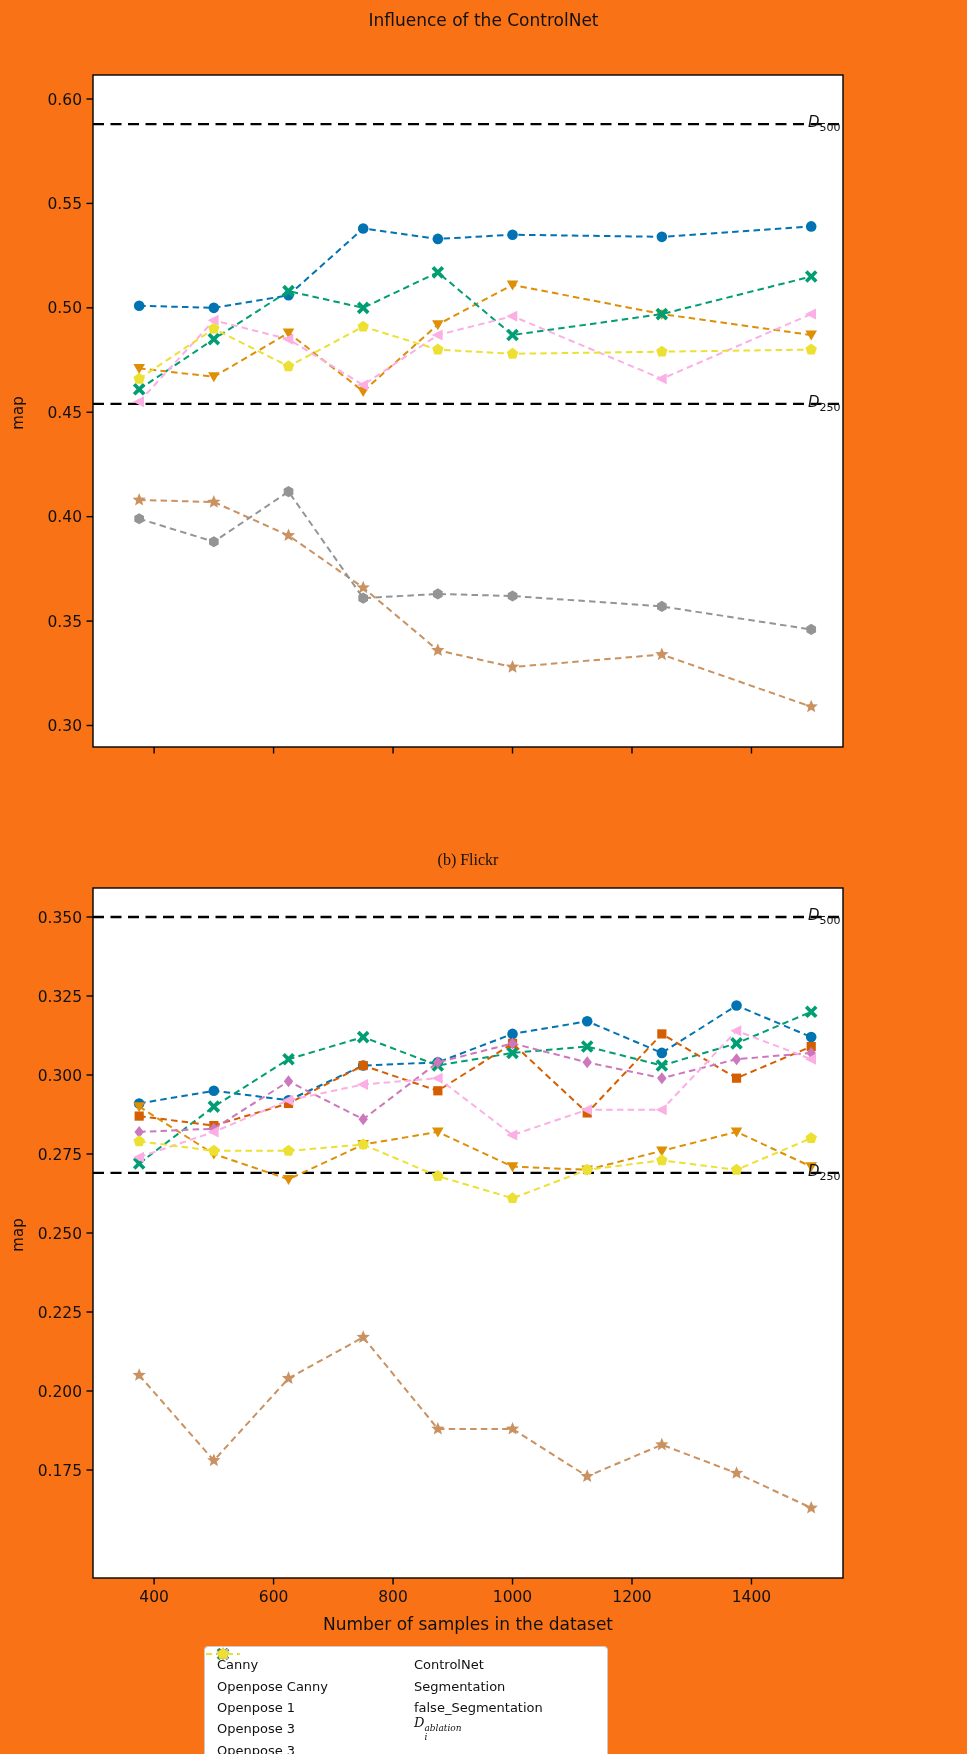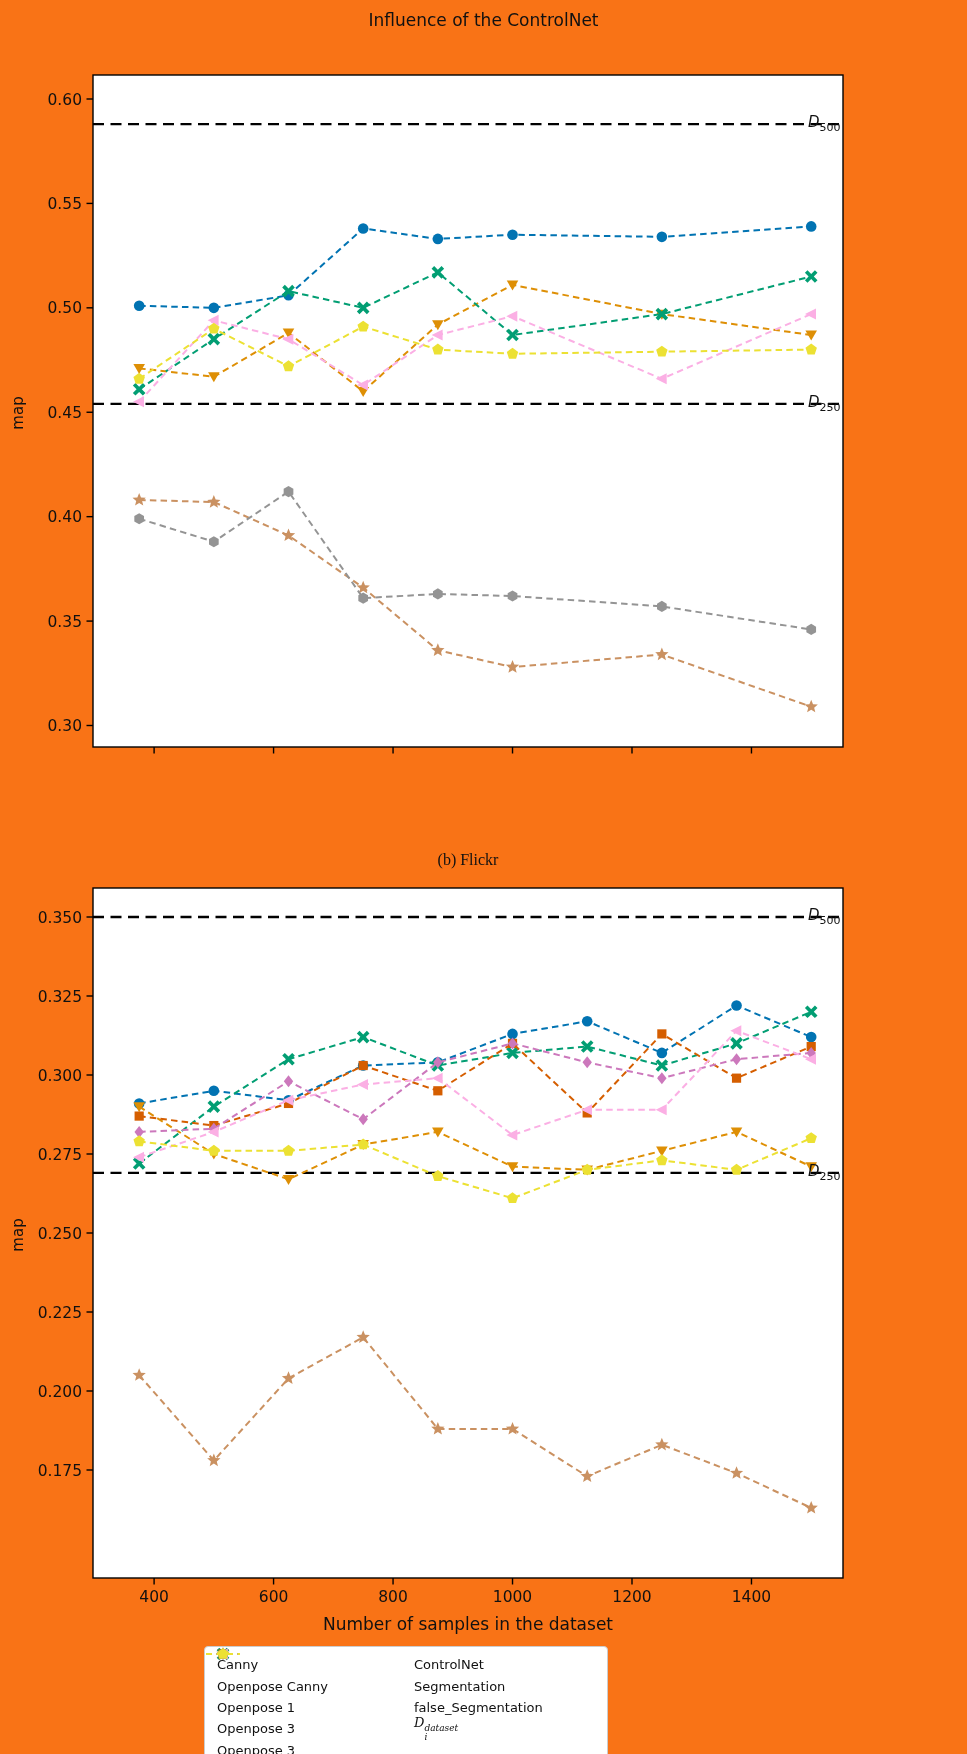--- a/index.html
+++ b/index.html
@@ -369,19 +369,19 @@
           <span>false_Segmentation</span>
         </div>
         <div class="item">
           <svg class="sw" viewBox="0 0 36 14">
             <line x1="1" y1="7" x2="35" y2="7" stroke="#ece133" stroke-width="2.2" stroke-dasharray="6 4.5"></line>
             <g>
               <path d="M18.00,1.00 L23.71,5.15 L21.53,11.85 L14.47,11.85 L12.29,5.15 Z" fill="#ece133"></path>
             </g>
           </svg>
           <span class="mathlbl"><i>D</i><span class="stack">
-              <span class="sp">dataset</span>
+              <span class="sp">ablation</span>
               <span class="sb">i</span>
             </span></span>
         </div>
       </div>
     </div>
 </div>
 
 </body></html>

